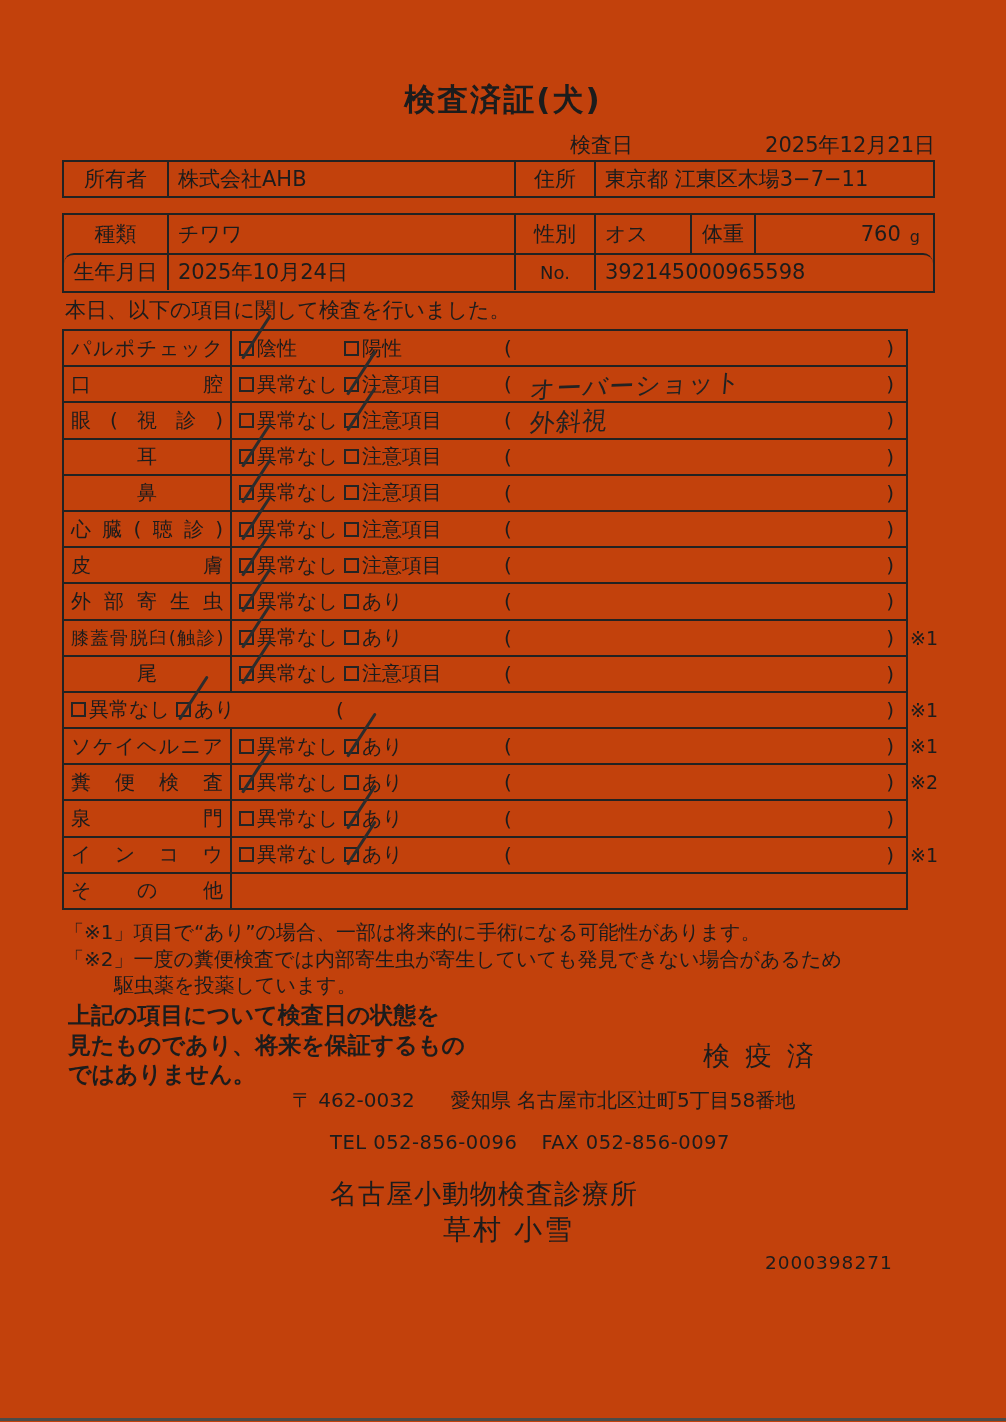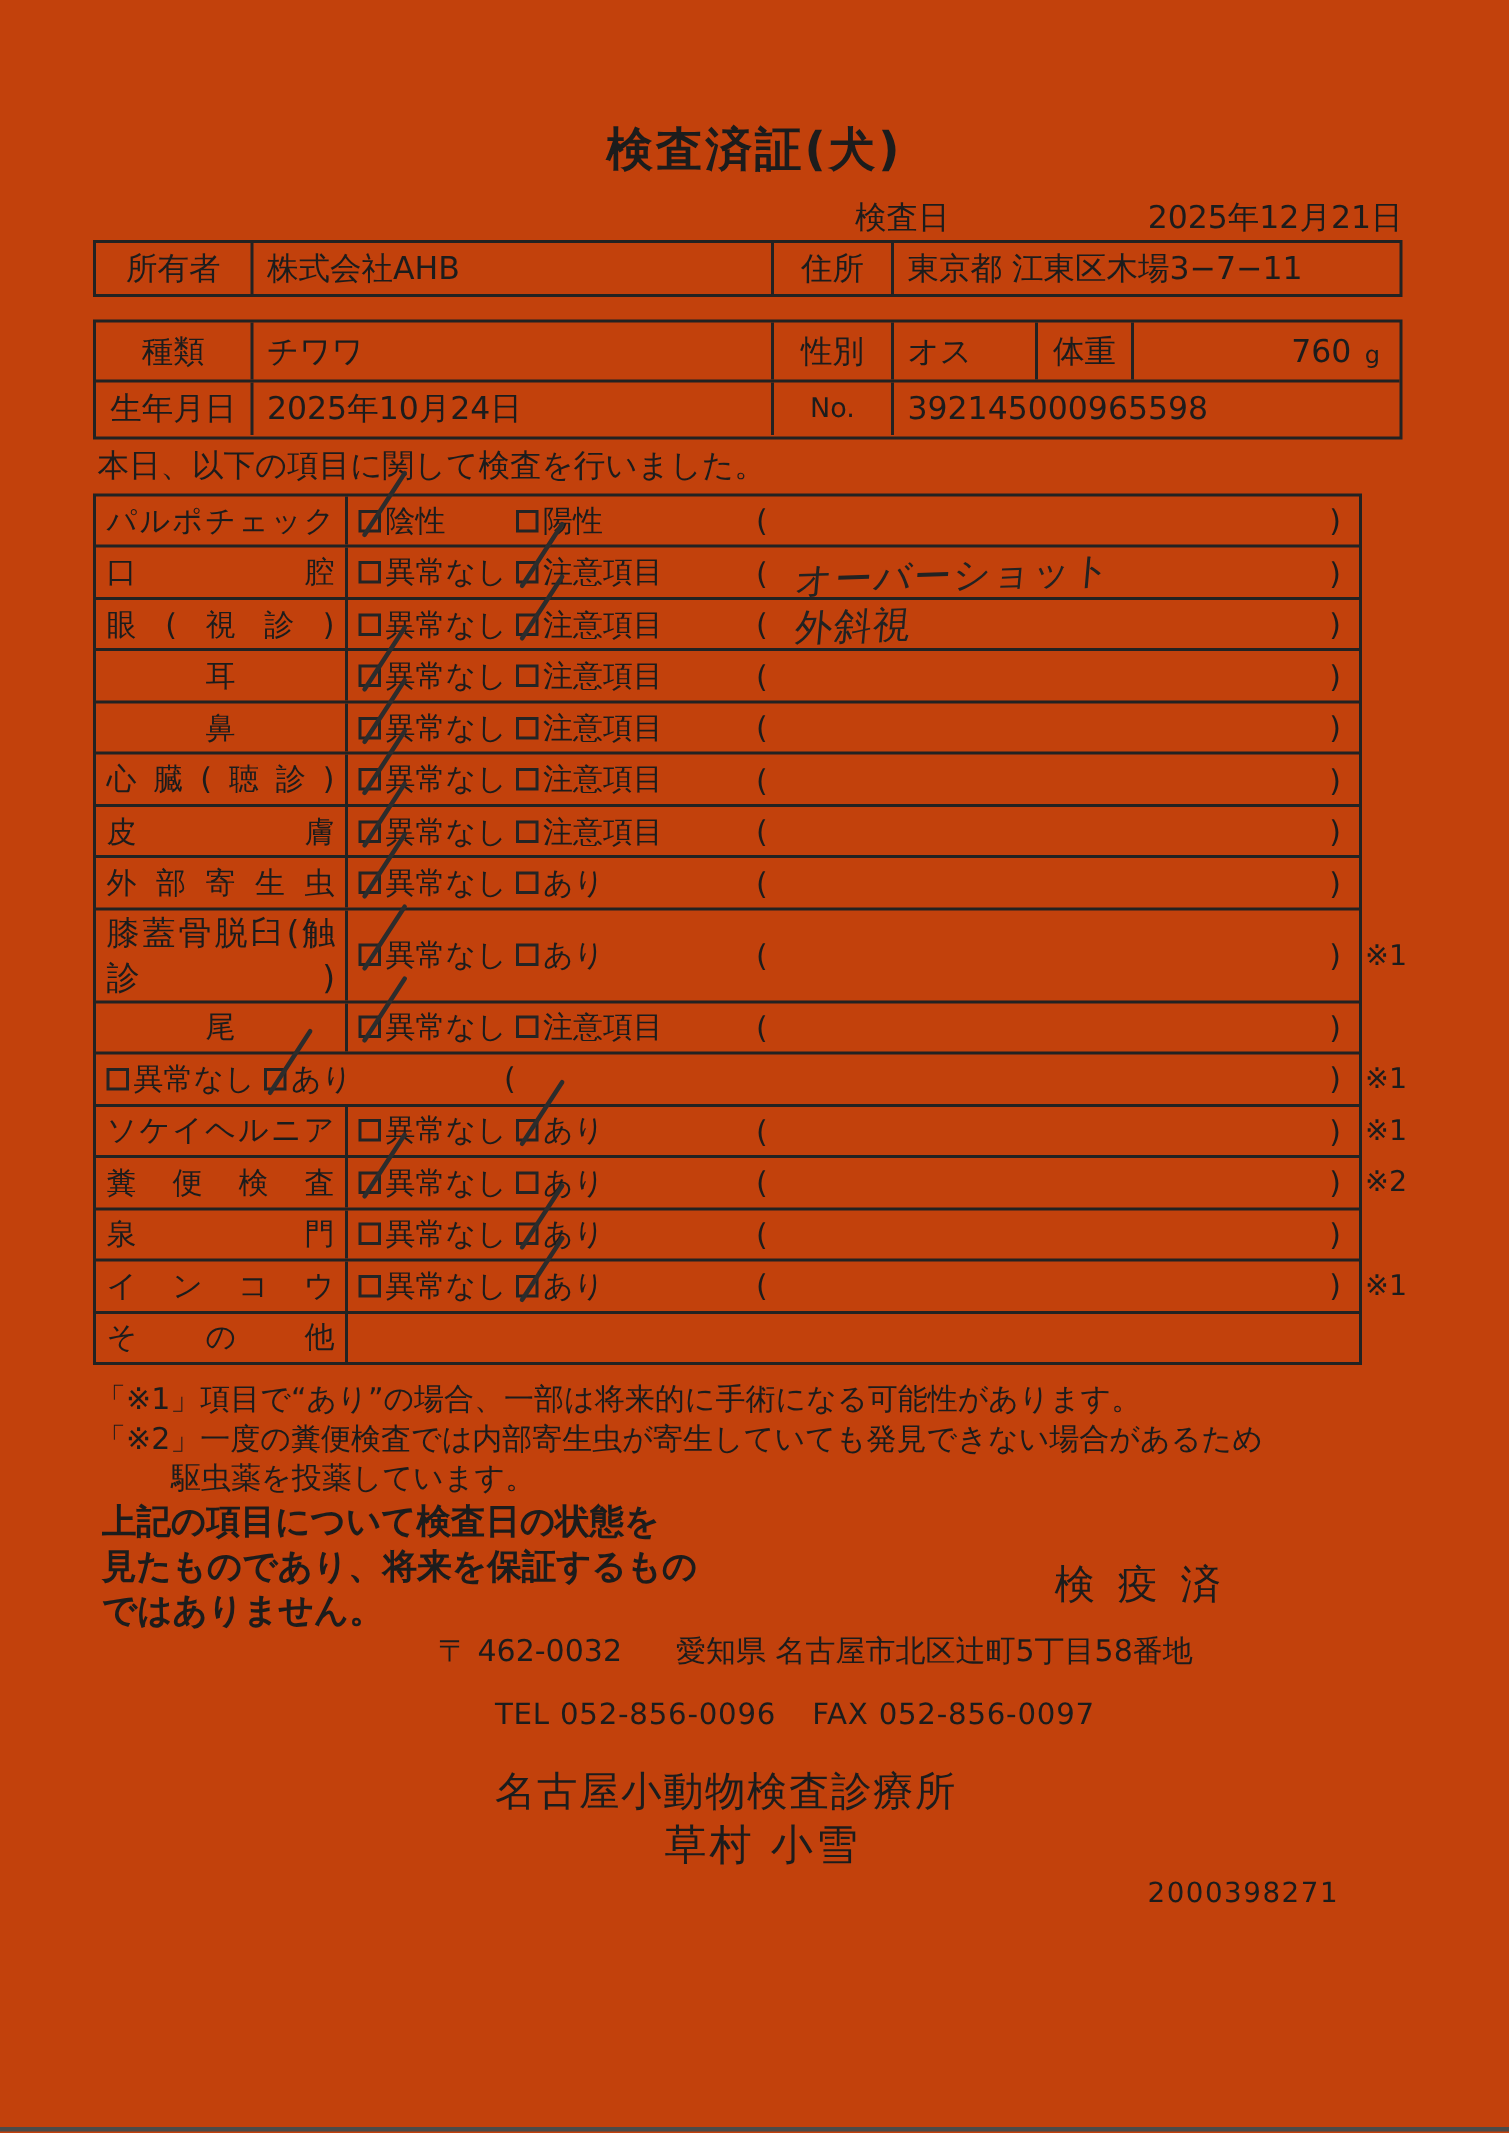--- a/index.html
+++ b/index.html
@@ -29,21 +29,21 @@
     display:flex; align-items:center; font-size:21px;
     padding:0 9px; box-sizing:border-box; overflow:hidden; white-space:nowrap;
   }
   .cell + .cell { border-left:2.5px solid #222; }
   .cell.lab { justify-content:center; padding:0 2px; }
   .cell.num-right { justify-content:flex-end; gap:9px; padding-right:13px; }
   .unit { font-size:16px; padding-top:5px; }
   #owner-table { left:62px; top:160px; width:873px; height:38px; }
   #owner-table .trow { grid-template-columns:103px 347px 80px 1fr; height:100%; }
   #animal-table { left:62px; top:213px; width:873px; height:80px; }
-  #animal-table .trow { height:37.5px; }
+  #animal-table .trow { height:37.5px;border-radius:10px; }
   #animal-table .trow.r1 { grid-template-columns:103px 347px 80px 96px 64px 1fr; }
   #animal-table .trow.r2 { grid-template-columns:103px 347px 80px 1fr; }
   .no-lab { font-size:18px; }
   
   .intro { position:absolute; left:65px; top:296px; font-size:21px; }
   
   .exam-table {
     position:absolute; left:62px; top:329px; width:846px; height:581px;
     border:2.5px solid #222; box-sizing:border-box;
     margin:0; padding:0; list-style:none;
@@ -53,21 +53,21 @@
   .exam-row + .exam-row { border-top:2px solid #222; }
   .exam-label {
     width:168px; flex:none; box-sizing:border-box;
     border-right:2px solid #222;
     font-size:20px; padding:0 7px;
     display:flex; align-items:center;
   }
   .exam-label > span { display:block; width:100%; }
   .exam-label.justify > span { text-align:justify; text-align-last:justify; }
   .exam-label.center  > span { text-align:center; text-align-last:center; }
-  .exam-label.tight   > span { text-align:justify; text-align-last:justify; font-size:22px; letter-spacing:-0.5px; }
+  .exam-label.tight   > span { text-align:justify; text-align-last:justify; font-size:18px; letter-spacing:-0.5px; }
   .exam-content { flex:1; display:flex; align-items:center; padding-left:7px; position:relative;border-radius:12px; }
   .opt { display:flex; align-items:center; flex:none; }
   .opt1 { width:105px; }
   .opt2 { width:160px; }
   .cb {
     width:15px; height:15px; flex:none; box-sizing:border-box;
     border:2px solid #242424; margin-right:3px; position:relative; background:transparent;
   }
   .cb .slash { display:none; }
   .cb.checked .slash {

